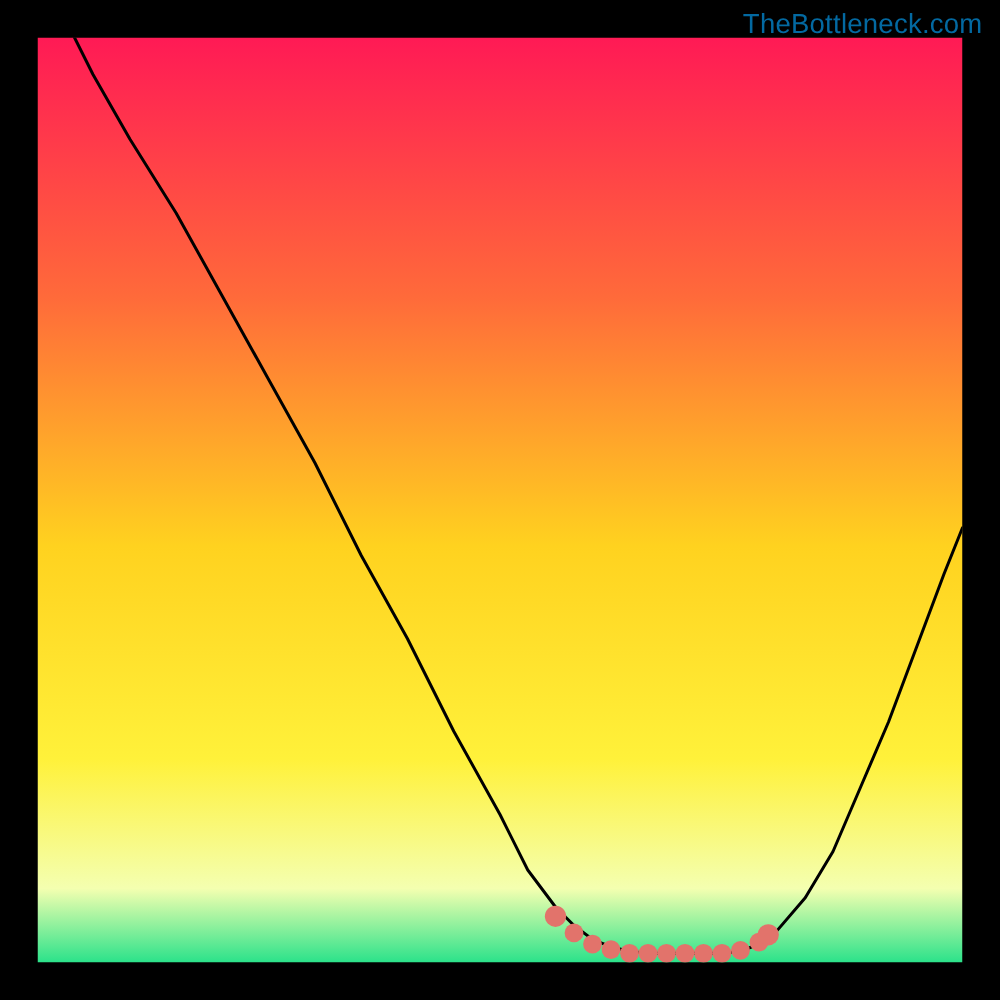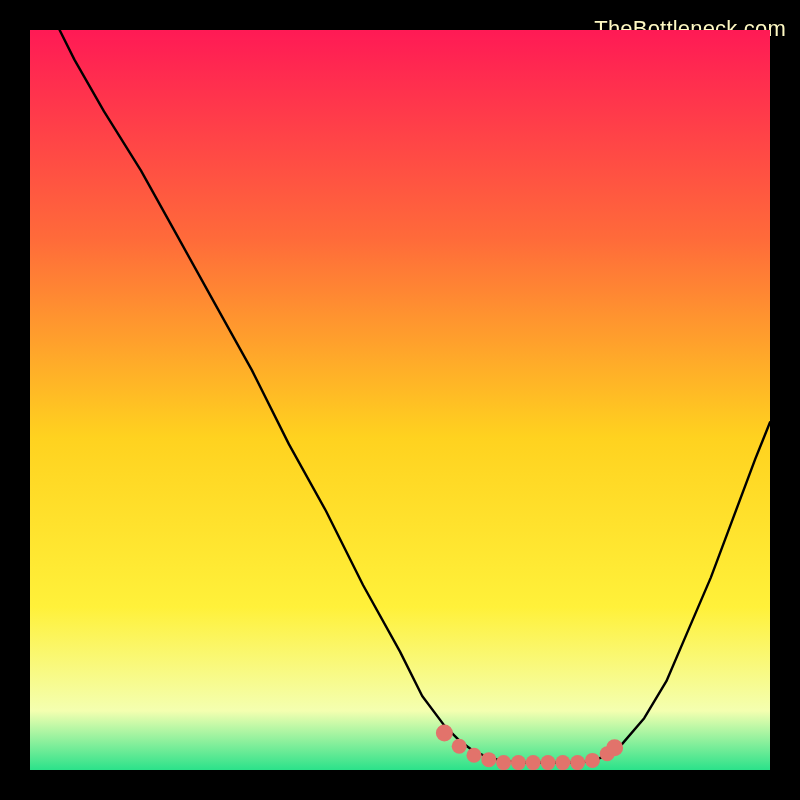--- a/index.html
+++ b/index.html
@@ -4,26 +4,26 @@
 <style>
   * { margin: 0; padding: 0; box-sizing: border-box; }
   html, body { width: 800px; height: 800px; background: #000; overflow: hidden; }
   .frame {
     position: absolute;
     left: 0; top: 0; width: 800px; height: 800px;
     background: #000;
   }
   .watermark {
     position: absolute;
-    top: 16px;
+    top: 6px;
     right: 14px;
     font-family: Arial, Helvetica, sans-serif;
     font-size: 22px;
     font-weight: 500;
-    color: #fef9c3;
+    color: #0369a1;
     letter-spacing: 0.2px;
   }
   .plot {
     position: absolute;
     left: 30px;
     top: 30px;
     width: 740px;
     height: 740px;
   }
   svg { display: block; }

